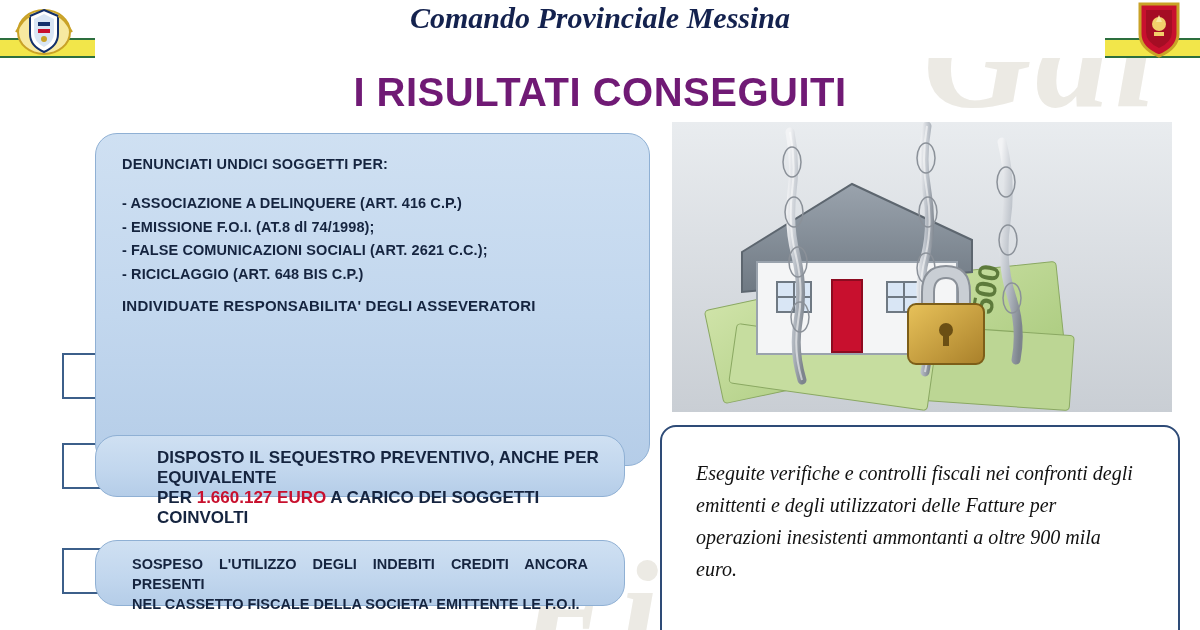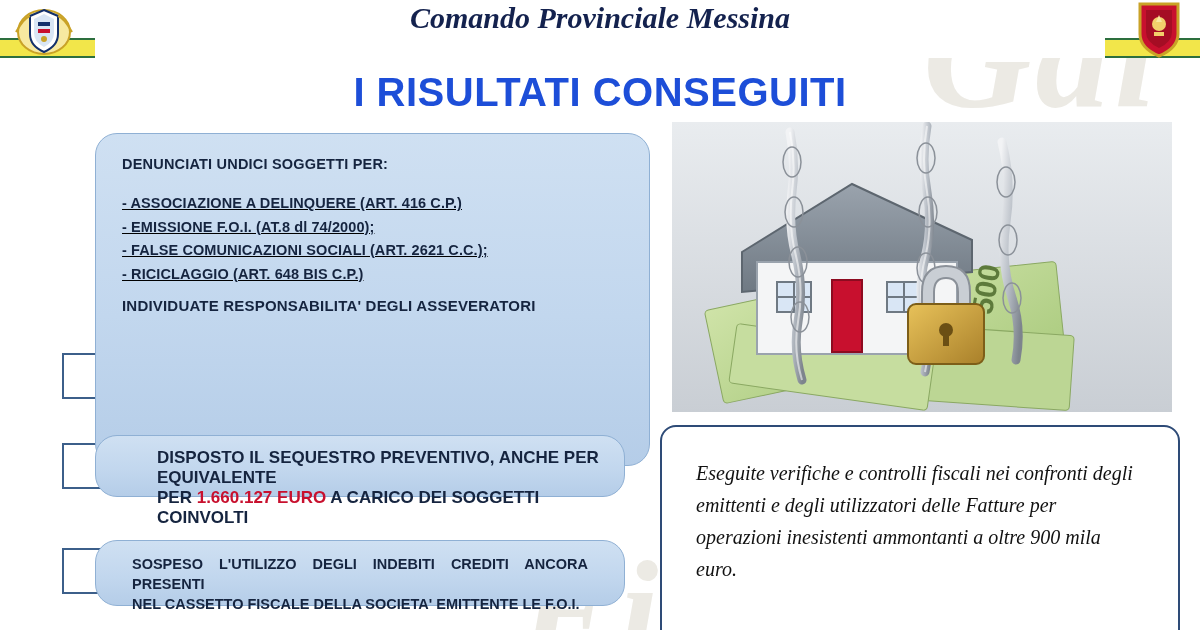--- a/index.html
+++ b/index.html
@@ -69,21 +69,21 @@
     position: absolute; right: 18px; top: 0px; width: 46px; height: 58px;
     z-index: 7;
   }
 
   
   .main-title {
     position: absolute; top: 70px; left: 0; width: 1200px;
     text-align: center;
     font-size: 40px;
     font-weight: bold;
-    color: #1d4ed8;
+    color: #701a75;
     letter-spacing: 0.5px;
     font-family: "Liberation Sans", sans-serif;
     z-index: 4;
   }
 
   
   .box {
     position: absolute;
     background: linear-gradient(180deg, #cfe0f2 0%, #c2d7ee 55%, #b5cde8 100%);
     border: 1px solid #8fb0d4;
@@ -91,21 +91,21 @@
     z-index: 4;
   }
   .box-main {
     left: 95px; top: 133px; width: 555px; height: 333px;
     padding: 22px 26px;
   }
   .box-main .lead {
     font-size: 14.5px; font-weight: bold; color: #15243f; letter-spacing: .2px;
     margin-bottom: 20px;
   }
-  .box-main ul { list-style: none; text-decoration: underline; }
+  .box-main ul { list-style: none; }
   .box-main li {
     font-size: 14.5px; font-weight: bold; color: #15243f;
     line-height: 23.5px; letter-spacing: .1px;
   }
   .box-main .tail {
     margin-top: 11px;
     font-size: 15px; font-weight: bold; color: #15243f; letter-spacing: .2px;
   }
 
   .box-seq {
@@ -205,21 +205,21 @@
   <div class="main-title">I RISULTATI CONSEGUITI</div>
 
   <div class="bracket br1"></div>
   <div class="bracket br2"></div>
   <div class="bracket br3"></div>
 
   <div class="box box-main">
     <div class="lead">DENUNCIATI UNDICI SOGGETTI PER:</div>
     <ul>
       <li>- ASSOCIAZIONE A DELINQUERE (ART. 416 C.P.)</li>
-      <li>- EMISSIONE F.O.I. (AT.8 dl 74/2000);</li>
+      <li>- EMISSIONE F.O.I. (AT.8 dl 74/1998);</li>
       <li>- FALSE COMUNICAZIONI SOCIALI (ART. 2621 C.C.);</li>
       <li>- RICICLAGGIO (ART. 648 BIS C.P.)</li>
     </ul>
     <div class="tail">INDIVIDUATE RESPONSABILITA' DEGLI ASSEVERATORI</div>
   </div>
 
   <div class="box box-seq">
     <p>
       <span>DISPOSTO IL SEQUESTRO PREVENTIVO, ANCHE PER EQUIVALENTE</span><br>
       <span>PER </span><span class="amount">1.660.127 EURO</span><span> A CARICO DEI SOGGETTI COINVOLTI</span>

